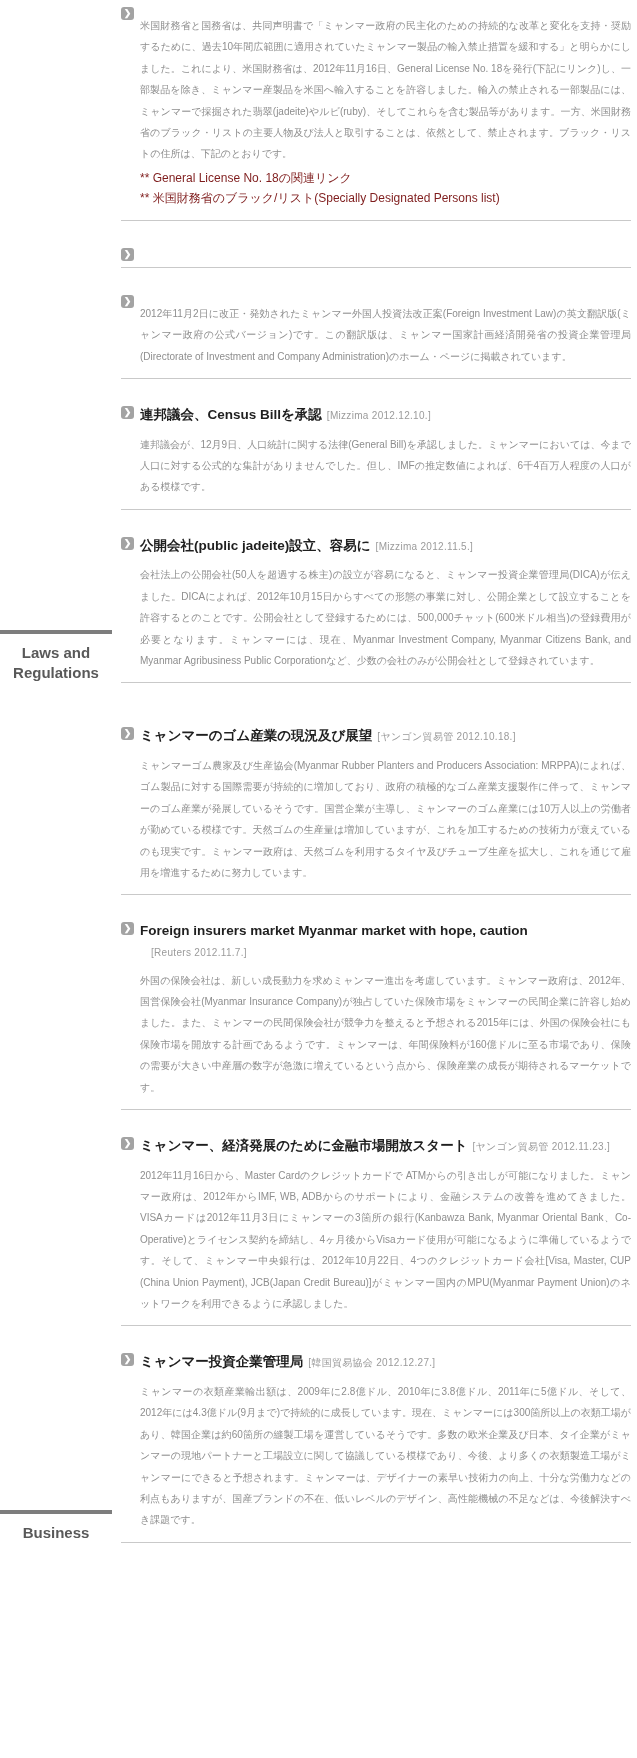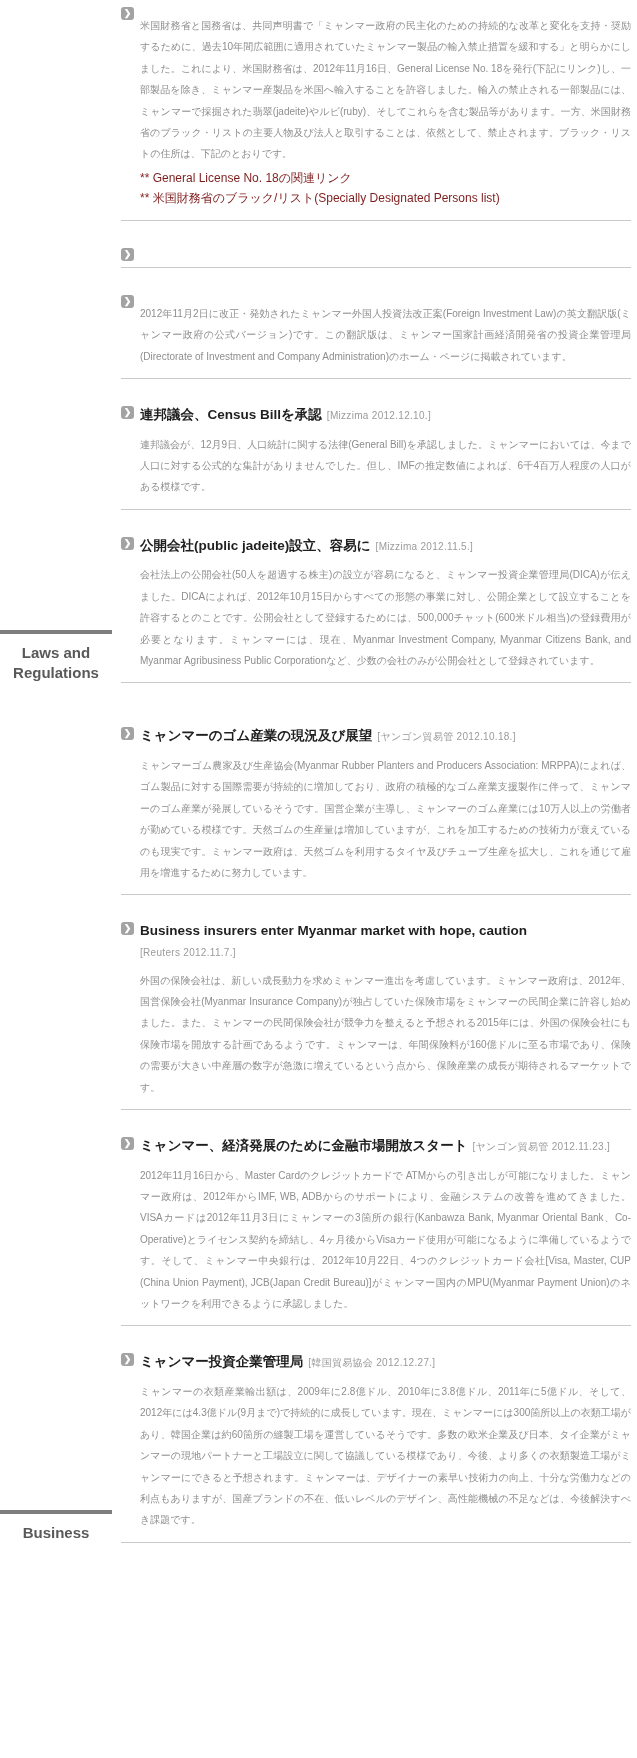--- a/index.html
+++ b/index.html
@@ -30,21 +30,21 @@
   }
   .title{
     display:inline;margin:0;
     font-size:13.5px;font-weight:bold;color:#1f1f1f;line-height:1.45;
     cursor:pointer;
   }
   .src{
     font-size:10px;color:#9b9b9b;font-weight:normal;letter-spacing:0.3px;
     margin-left:5px;white-space:nowrap;
   }
-  .src.block{display:block;margin-left:0;margin-top:5px;white-space:normal;}
+  .src.block{display:block;margin-left:11px;margin-top:5px;white-space:normal;}
   .body{
     margin:0 0 0 19px;
     font-size:10px;color:#8e8e8e;line-height:21.4px;
     text-align:justify;
   }
   .links{margin:3px 0 0 19px;}
   .link{
     display:block;font-size:12px;color:#7f1d1d;line-height:20.5px;cursor:pointer;
   }
 </style>
@@ -117,21 +117,21 @@
       <span class="bullet">❯</span>
       <h3 class="title"><span class="title-text">ミャンマーのゴム産業の現況及び展望</span><span class="src">[ヤンゴン貿易管 2012.10.18.]</span></h3>
     </div>
     <p class="body">ミャンマーゴム農家及び生産協会(Myanmar Rubber Planters and Producers Association: MRPPA)によれば、ゴム製品に対する国際需要が持続的に増加しており、政府の積極的なゴム産業支援製作に伴って、ミャンマーのゴム産業が発展しているそうです。国営企業が主導し、ミャンマーのゴム産業には10万人以上の労働者が勤めている模様です。天然ゴムの生産量は増加していますが、これを加工するための技術力が衰えているのも現実です。ミャンマー政府は、天然ゴムを利用するタイヤ及びチューブ生産を拡大し、これを通じて雇用を増進するために努力しています。</p>
 
   </article>
 
   <article class="item">
     <div class="item-head">
       <span class="bullet">❯</span>
-      <h3 class="title"><span class="title-text">Business insurers enter Myanmar market with hope, caution</span><span class="src block">[Reuters 2012.11.7.]</span></h3>
+      <h3 class="title"><span class="title-text">Foreign insurers market Myanmar market with hope, caution</span><span class="src block">[Reuters 2012.11.7.]</span></h3>
     </div>
     <p class="body">外国の保険会社は、新しい成長動力を求めミャンマー進出を考慮しています。ミャンマー政府は、2012年、国営保険会社(Myanmar Insurance Company)が独占していた保険市場をミャンマーの民間企業に許容し始めました。また、ミャンマーの民間保険会社が競争力を整えると予想される2015年には、外国の保険会社にも保険市場を開放する計画であるようです。ミャンマーは、年間保険料が160億ドルに至る市場であり、保険の需要が大きい中産層の数字が急激に増えているという点から、保険産業の成長が期待されるマーケットです。</p>
 
   </article>
 
   <article class="item">
     <div class="item-head">
       <span class="bullet">❯</span>
       <h3 class="title"><span class="title-text">ミャンマー、経済発展のために金融市場開放スタート</span><span class="src">[ヤンゴン貿易管 2012.11.23.]</span></h3>
     </div>

